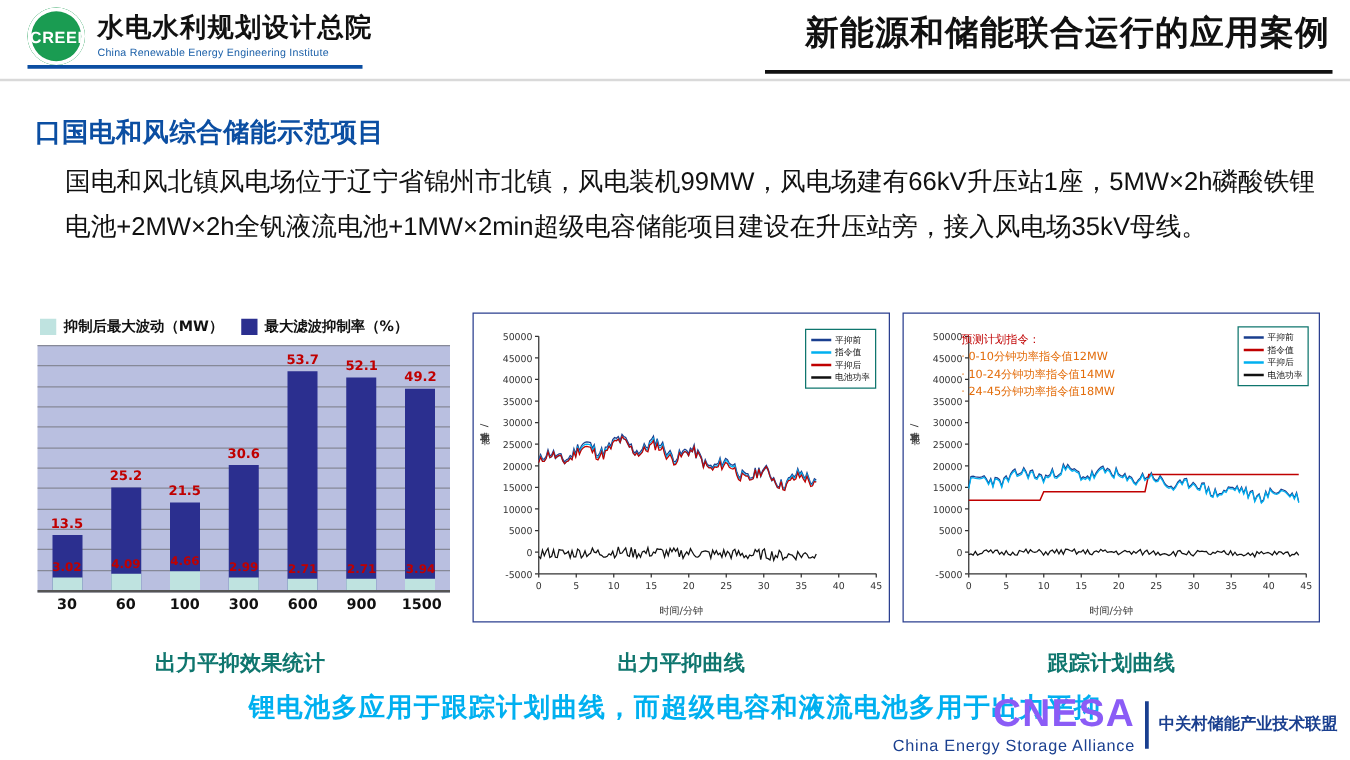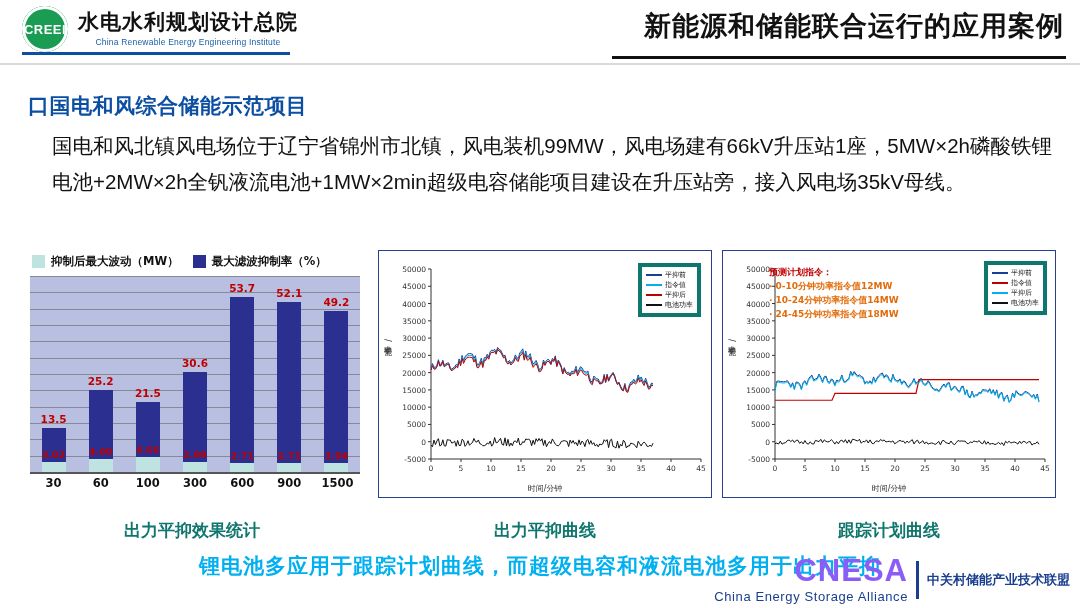--- a/index.html
+++ b/index.html
@@ -6,21 +6,21 @@
   body{
     width:1080px;height:608px;
     background:#ffffff;
     font-family:"Liberation Sans", sans-serif;
     overflow:hidden;
     position:relative;
   }
   
   .header{
     position:absolute;left:0;top:0;width:1080px;height:58px;
-    display:flex;align-items:center;text-align:center;
+    display:flex;align-items:center;
   }
   .logo-wrap{display:flex;align-items:center;margin-left:22px;}
   .logo-mark{
     width:46px;height:46px;border-radius:50%;
     background:#1a9c52;
     display:flex;align-items:center;justify-content:center;
     color:#fff;font-size:13px;font-weight:bold;letter-spacing:.5px;
     box-shadow:inset 0 0 0 3px #ffffff, inset 0 0 0 4px #1a9c52;
   }
   .logo-text{margin-left:10px;}
@@ -108,28 +108,28 @@
   .axis-label-y{
     position:absolute;left:2px;top:88px;
     writing-mode:vertical-rl;
     font-family:"DejaVu Sans", sans-serif;font-size:8px;color:#333;
   }
   .axis-label-x{
     position:absolute;bottom:3px;left:0;width:100%;text-align:center;
     font-family:"DejaVu Sans", sans-serif;font-size:8px;color:#333;
   }
   .legend-box{
-    position:absolute;border:4px solid #0f766e;background:#fff;padding:3px 4px;
+    position:absolute;border:1px solid #0f766e;background:#fff;padding:3px 4px;
     font-family:"DejaVu Sans", sans-serif;font-size:7px;color:#111;line-height:10px;
   }
   .lg-row{display:flex;align-items:center;gap:3px;}
   .lg-line{display:inline-block;width:16px;height:2px;}
   .note-box{
     position:absolute;left:46px;top:14px;
-    font-family:"DejaVu Sans", sans-serif;font-size:9px;color:#c00000;font-weight:bold;line-height:14px;
+    font-family:"DejaVu Sans", sans-serif;font-size:9px;color:#c00000;font-weight:normal;line-height:14px;
   }
   .note-box .n-title{color:#c00000;}
   .note-box .n-item{color:#e36c0a;}
   
   .bottom-line{
     position:absolute;left:0;top:552px;width:1080px;text-align:center;
     font-family:"DejaVu Sans", sans-serif;
     font-size:21px;font-weight:bold;color:#00b0f0;letter-spacing:1px;
   }
   

